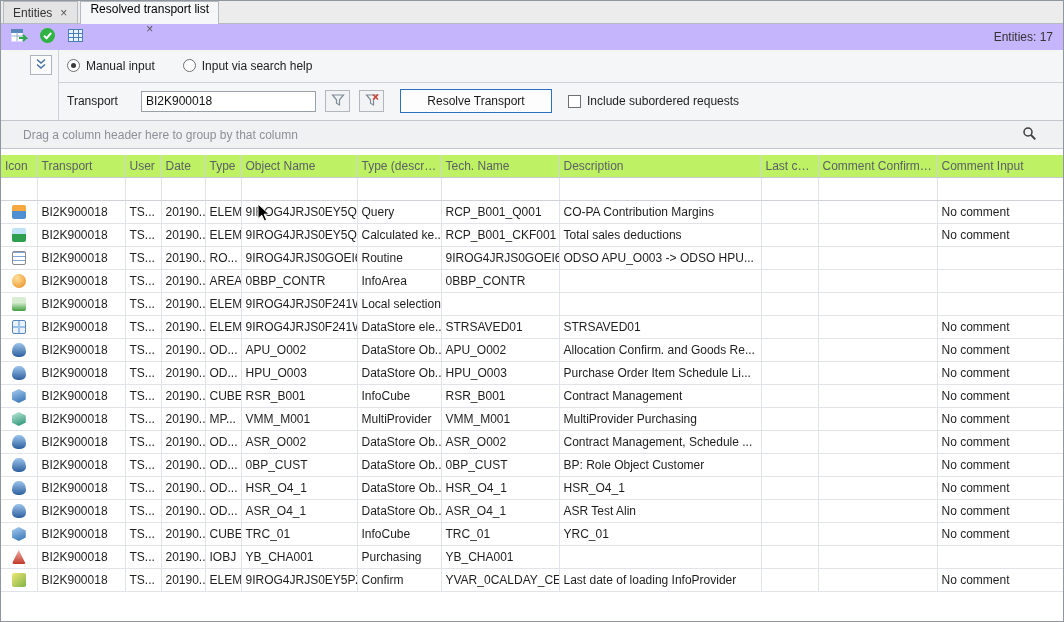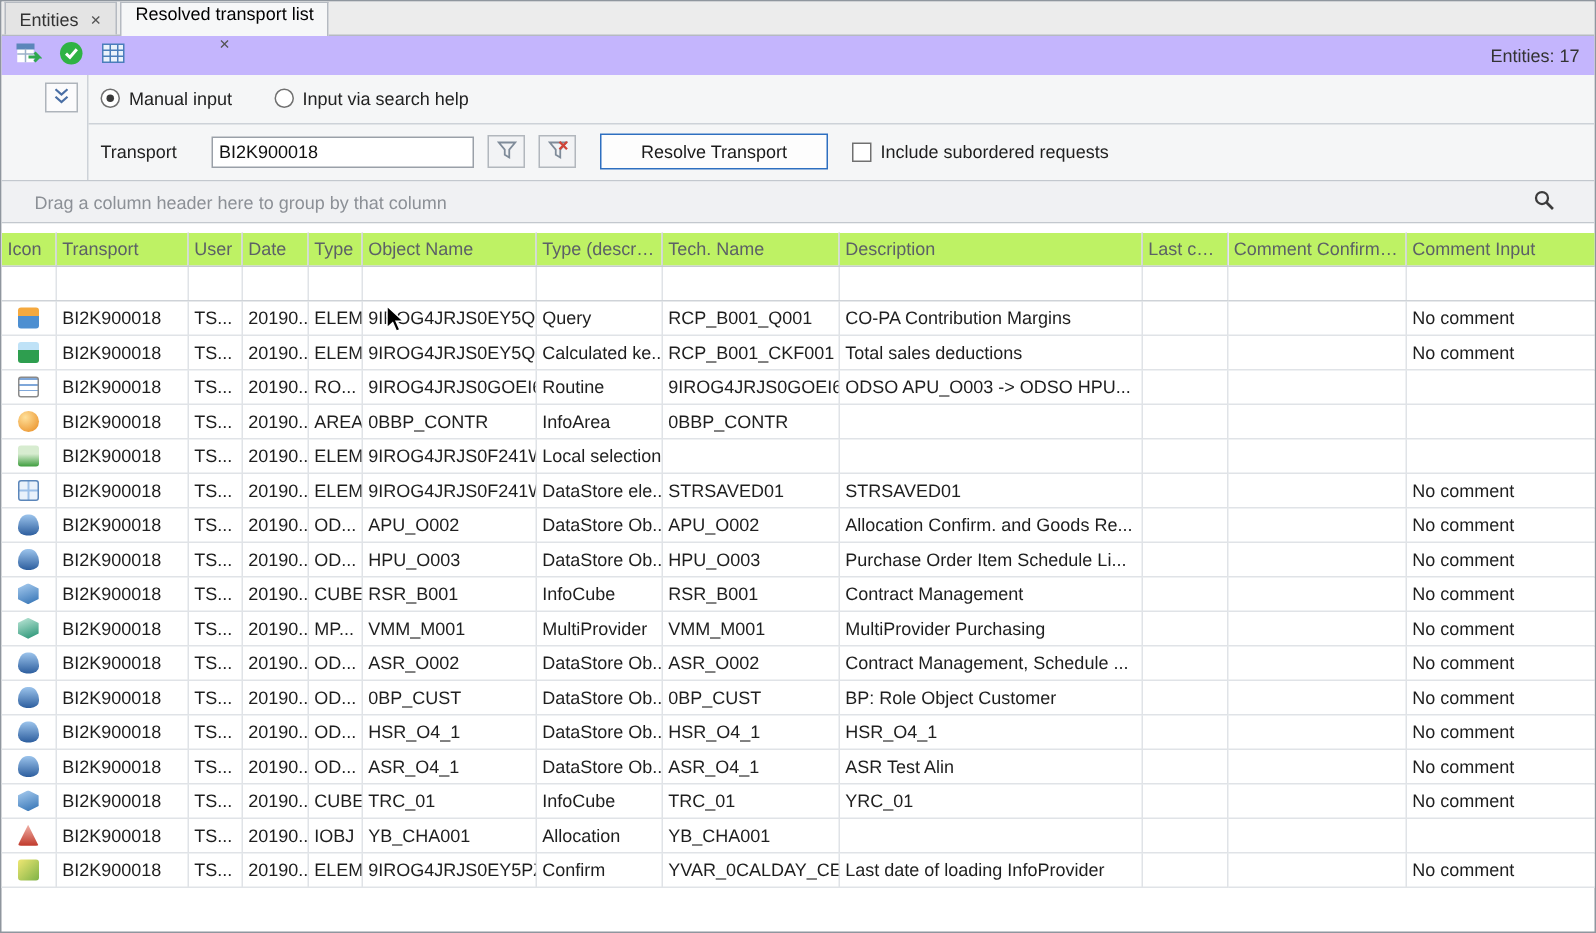--- a/index.html
+++ b/index.html
@@ -437,21 +437,21 @@
             <td></td>
             <td>No comment</td>
           </tr>
           <tr>
             <td class="cell-icon"><span class="row-icon icon-infoobject"></span></td>
             <td>BI2K900018</td>
             <td>TS...</td>
             <td>20190...</td>
             <td>IOBJ</td>
             <td>YB_CHA001</td>
-            <td>Allocation</td>
+            <td>Purchasing</td>
             <td>YB_CHA001</td>
             <td></td>
             <td></td>
             <td></td>
             <td></td>
           </tr>
           <tr>
             <td class="cell-icon"><span class="row-icon icon-variable"></span></td>
             <td>BI2K900018</td>
             <td>TS...</td>

